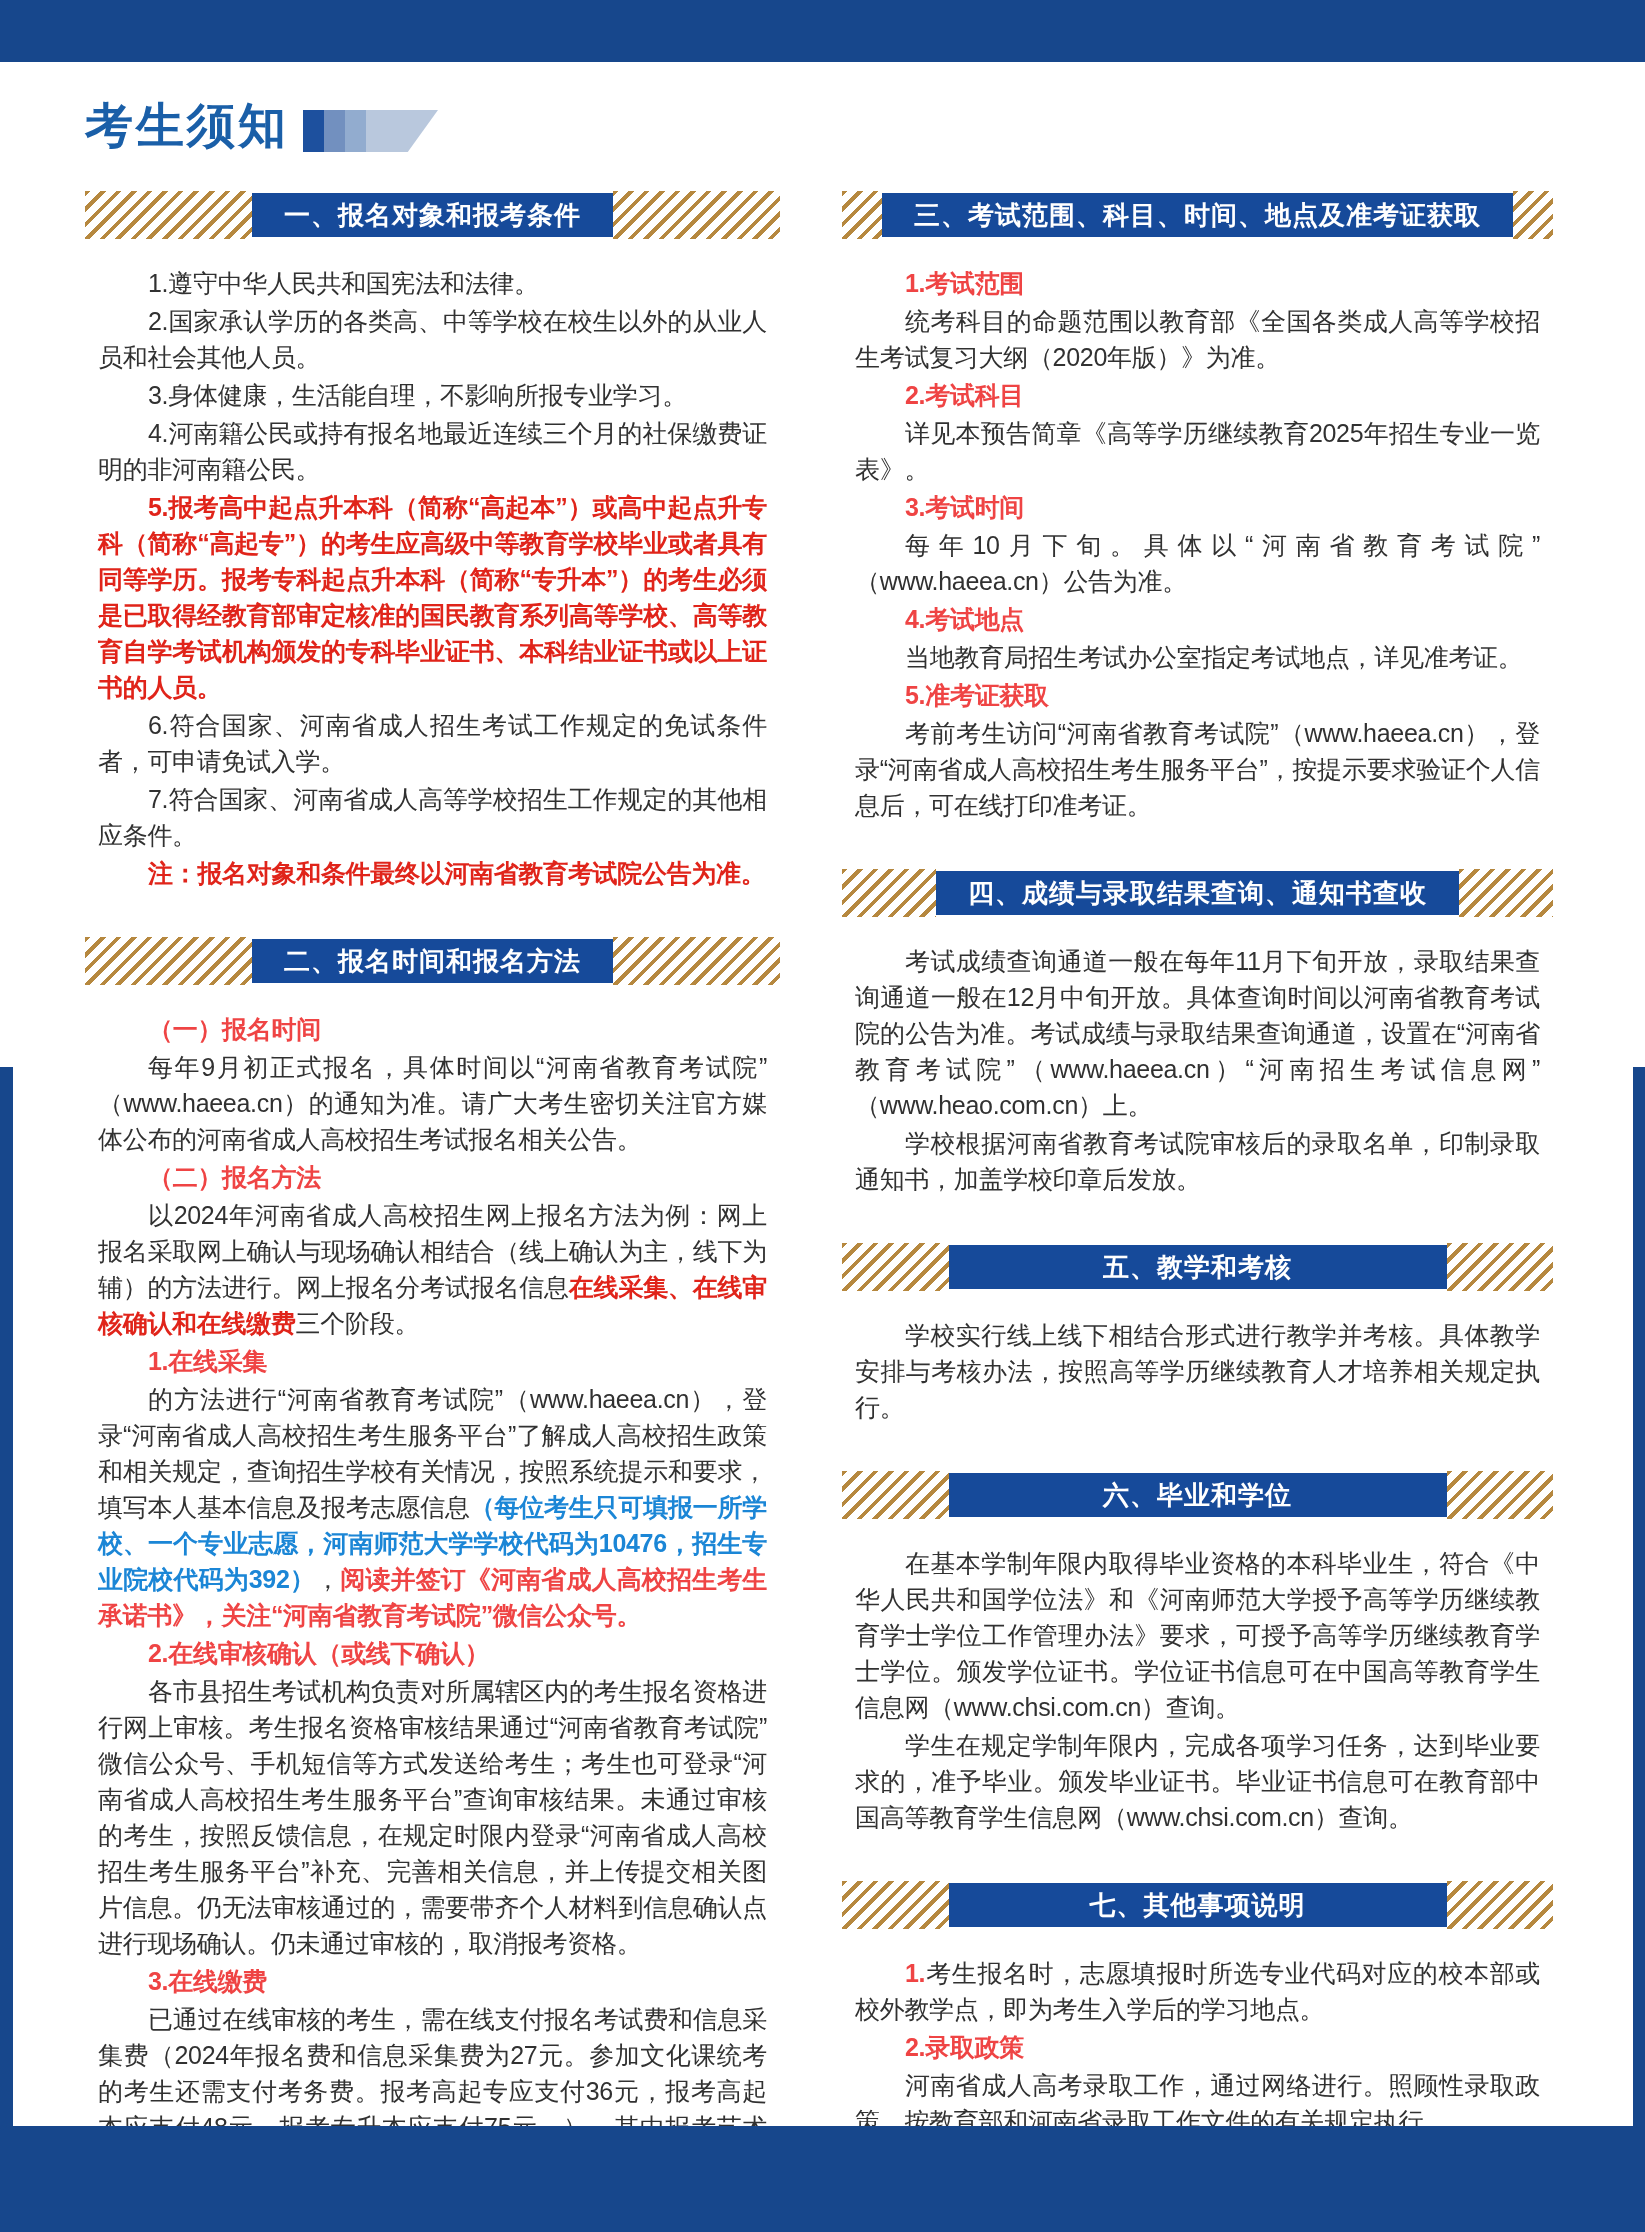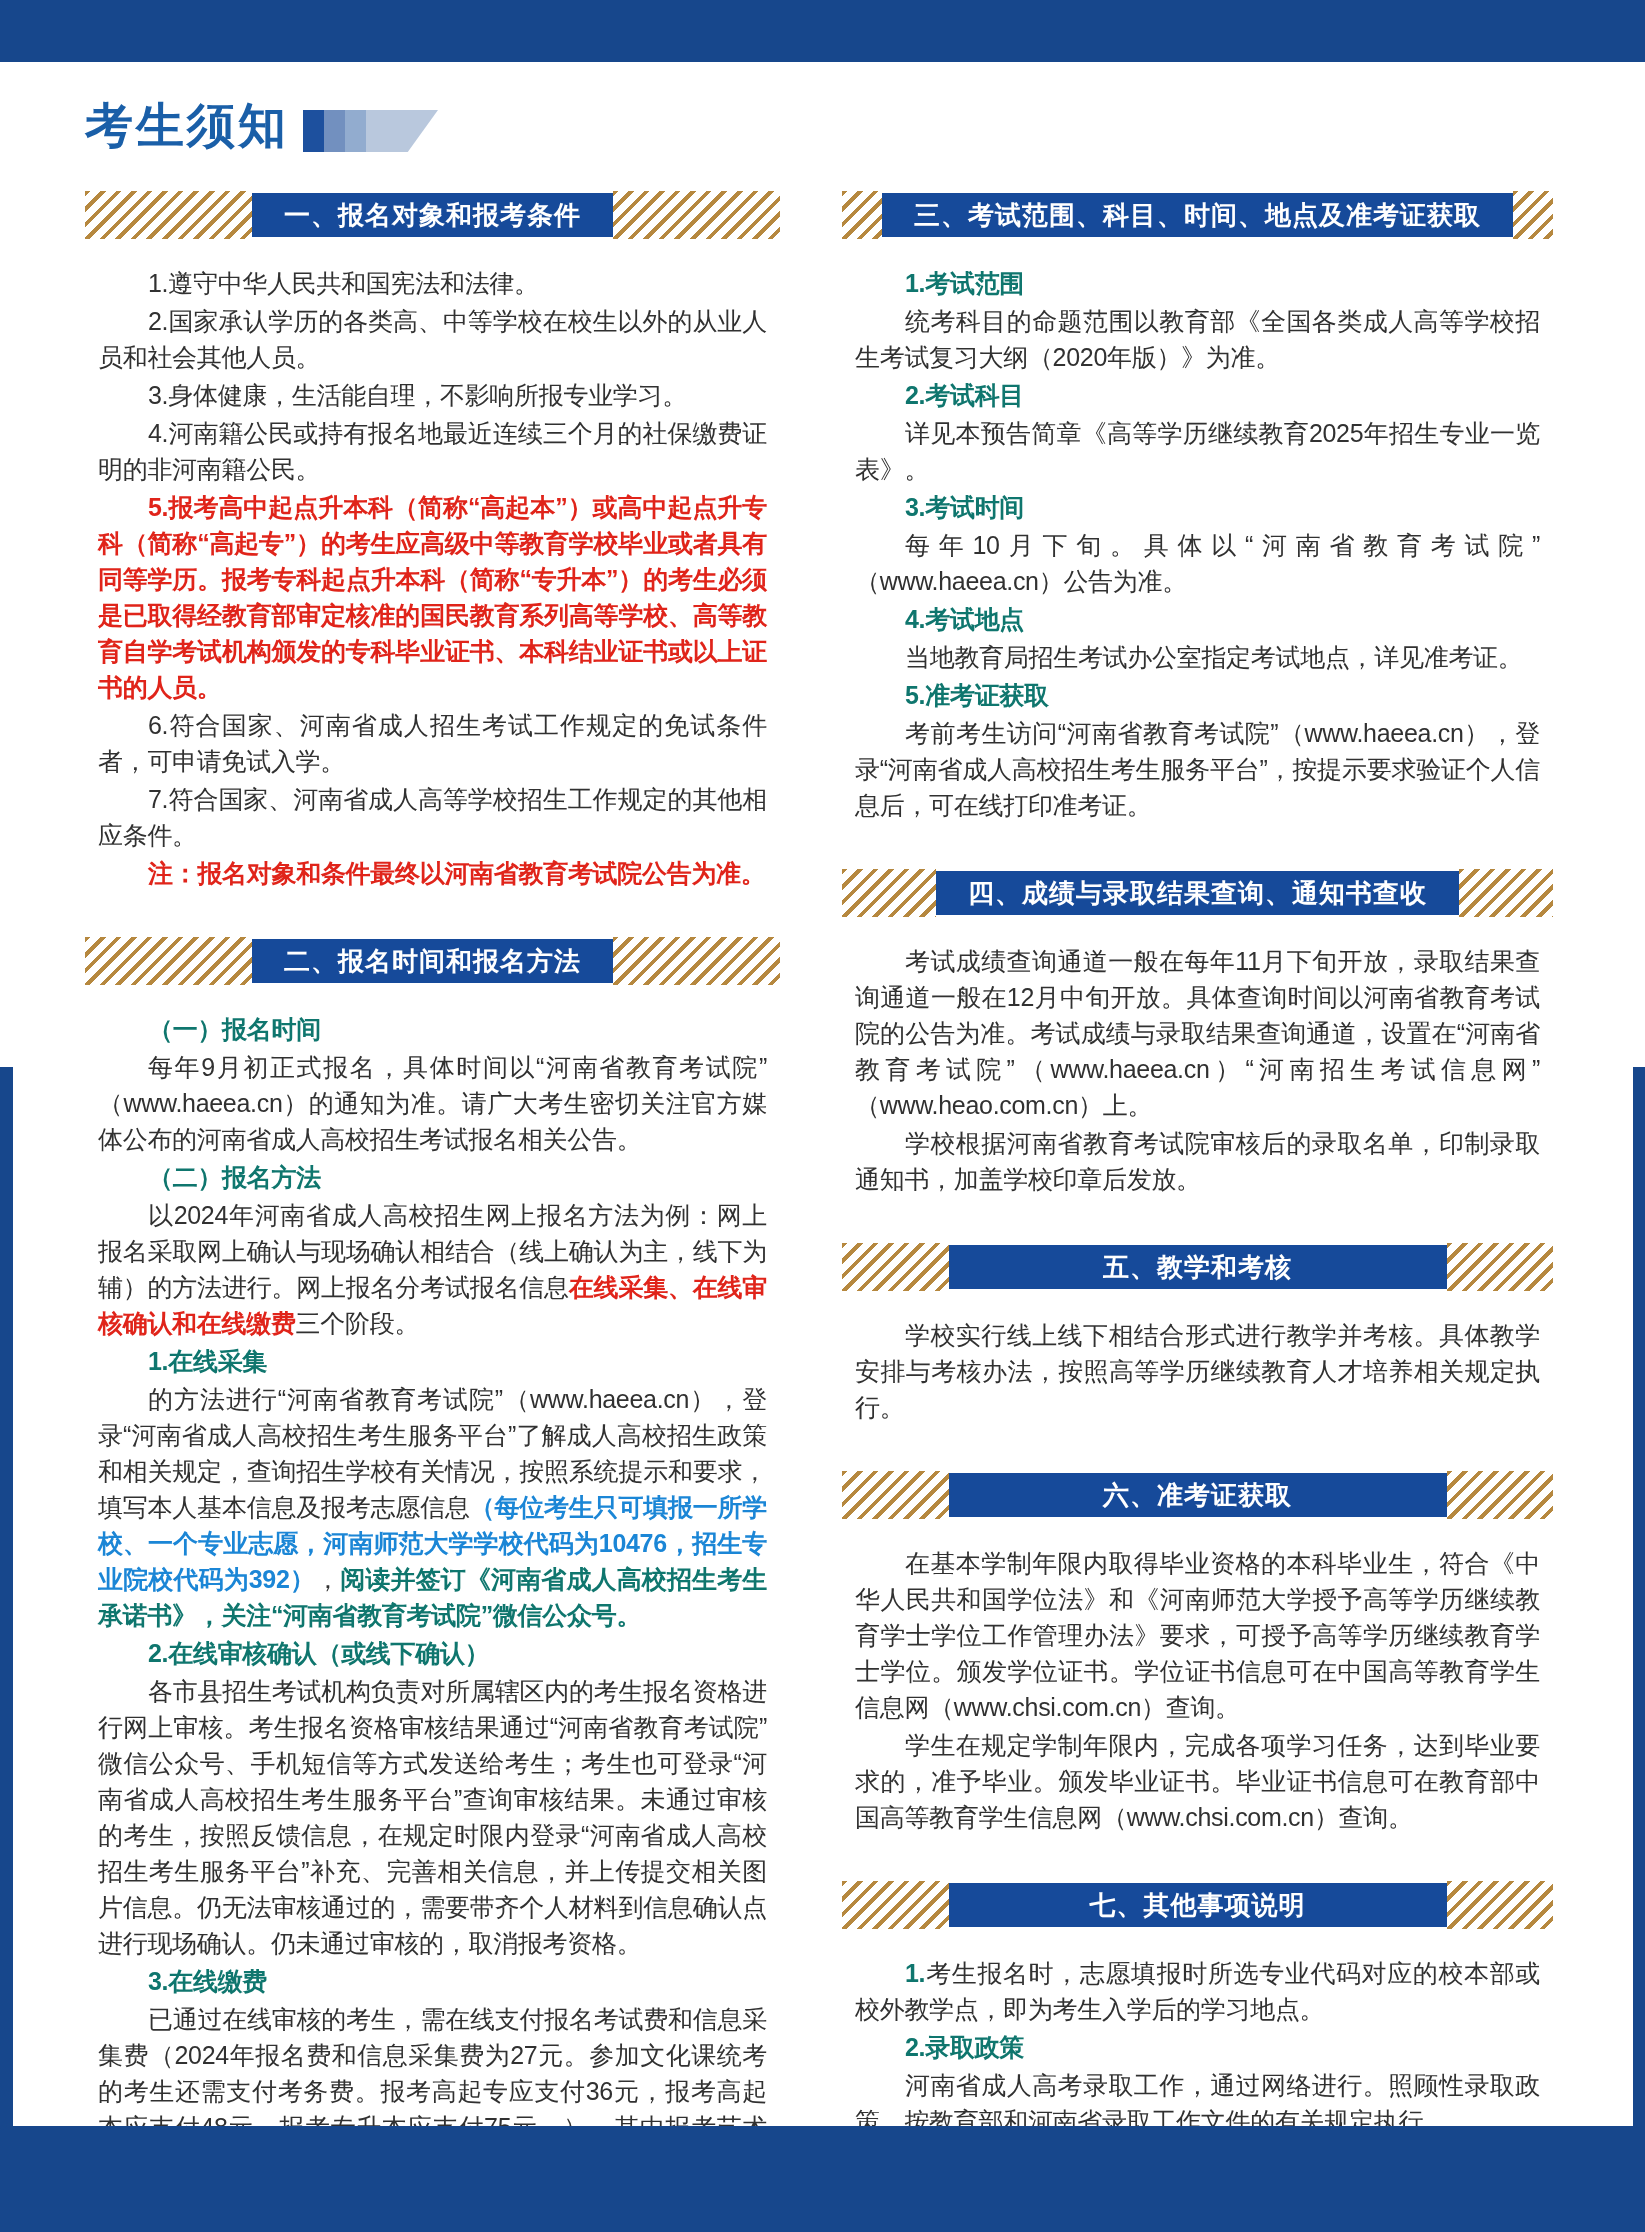--- a/index.html
+++ b/index.html
@@ -33,21 +33,21 @@
   [data-col]>.secbar:first-child{margin-top:0}
   .stripe{flex:1;height:48px;background:repeating-linear-gradient(135deg,var(--stripe) 0 4px,#ffffff 4px 11px)}
   .seclabel{height:44px;display:flex;align-items:center;justify-content:center;background:var(--barblue);
     color:#fff;font-weight:700;font-size:26px;letter-spacing:1px;padding:16px 32px;white-space:nowrap}
   .col-left .seclabel{min-width:328px}
   .col-right .seclabel{min-width:498px}
 
   .para{font-size:25px;line-height:36px;text-indent:2em;text-align:justify;letter-spacing:-0.3px;margin:2px 13px}
   .para.head{font-weight:700;color:#141414}
   .run-n{color:var(--ink)}
-  .run-b{font-weight:700;color:#0f766e}
+  .run-b{font-weight:700;color:#ef4444}
   .run-r{font-weight:700;color:var(--red)}
   .run-u{font-weight:700;color:var(--link)}
 
   .photo{width:711px;height:219px;margin-top:14px;overflow:hidden;display:block}
   .photo svg{display:block}
 </style>
 </head>
 <body>
 
 <div class="page">
@@ -122,21 +122,21 @@
           <p class="para"><span class="run-n">考试成绩查询通道一般在每年11月下旬开放，录取结果查询通道一般在12月中旬开放。具体查询时间以河南省教育考试院的公告为准。考试成绩与录取结果查询通道，设置在“河南省教育考试院”（www.haeea.cn）“河南招生考试信息网”（www.heao.com.cn）上。</span></p>
           <p class="para"><span class="run-n">学校根据河南省教育考试院审核后的录取名单，印制录取通知书，加盖学校印章后发放。</span></p>
           <div class="secbar">
             <span class="stripe"></span>
             <span class="seclabel">五、教学和考核</span>
             <span class="stripe"></span>
           </div>
           <p class="para"><span class="run-n">学校实行线上线下相结合形式进行教学并考核。具体教学安排与考核办法，按照高等学历继续教育人才培养相关规定执行。</span></p>
           <div class="secbar">
             <span class="stripe"></span>
-            <span class="seclabel">六、准考证获取</span>
+            <span class="seclabel">六、毕业和学位</span>
             <span class="stripe"></span>
           </div>
           <p class="para"><span class="run-n">在基本学制年限内取得毕业资格的本科毕业生，符合《中华人民共和国学位法》和《河南师范大学授予高等学历继续教育学士学位工作管理办法》要求，可授予高等学历继续教育学士学位。颁发学位证书。学位证书信息可在中国高等教育学生信息网（www.chsi.com.cn）查询。</span></p>
           <p class="para"><span class="run-n">学生在规定学制年限内，完成各项学习任务，达到毕业要求的，准予毕业。颁发毕业证书。毕业证书信息可在教育部中国高等教育学生信息网（www.chsi.com.cn）查询。</span></p>
           <div class="secbar">
             <span class="stripe"></span>
             <span class="seclabel">七、其他事项说明</span>
             <span class="stripe"></span>
           </div>
           <p class="para"><span class="run-b">1.</span><span class="run-n">考生报名时，志愿填报时所选专业代码对应的校本部或校外教学点，即为考生入学后的学习地点。</span></p>

